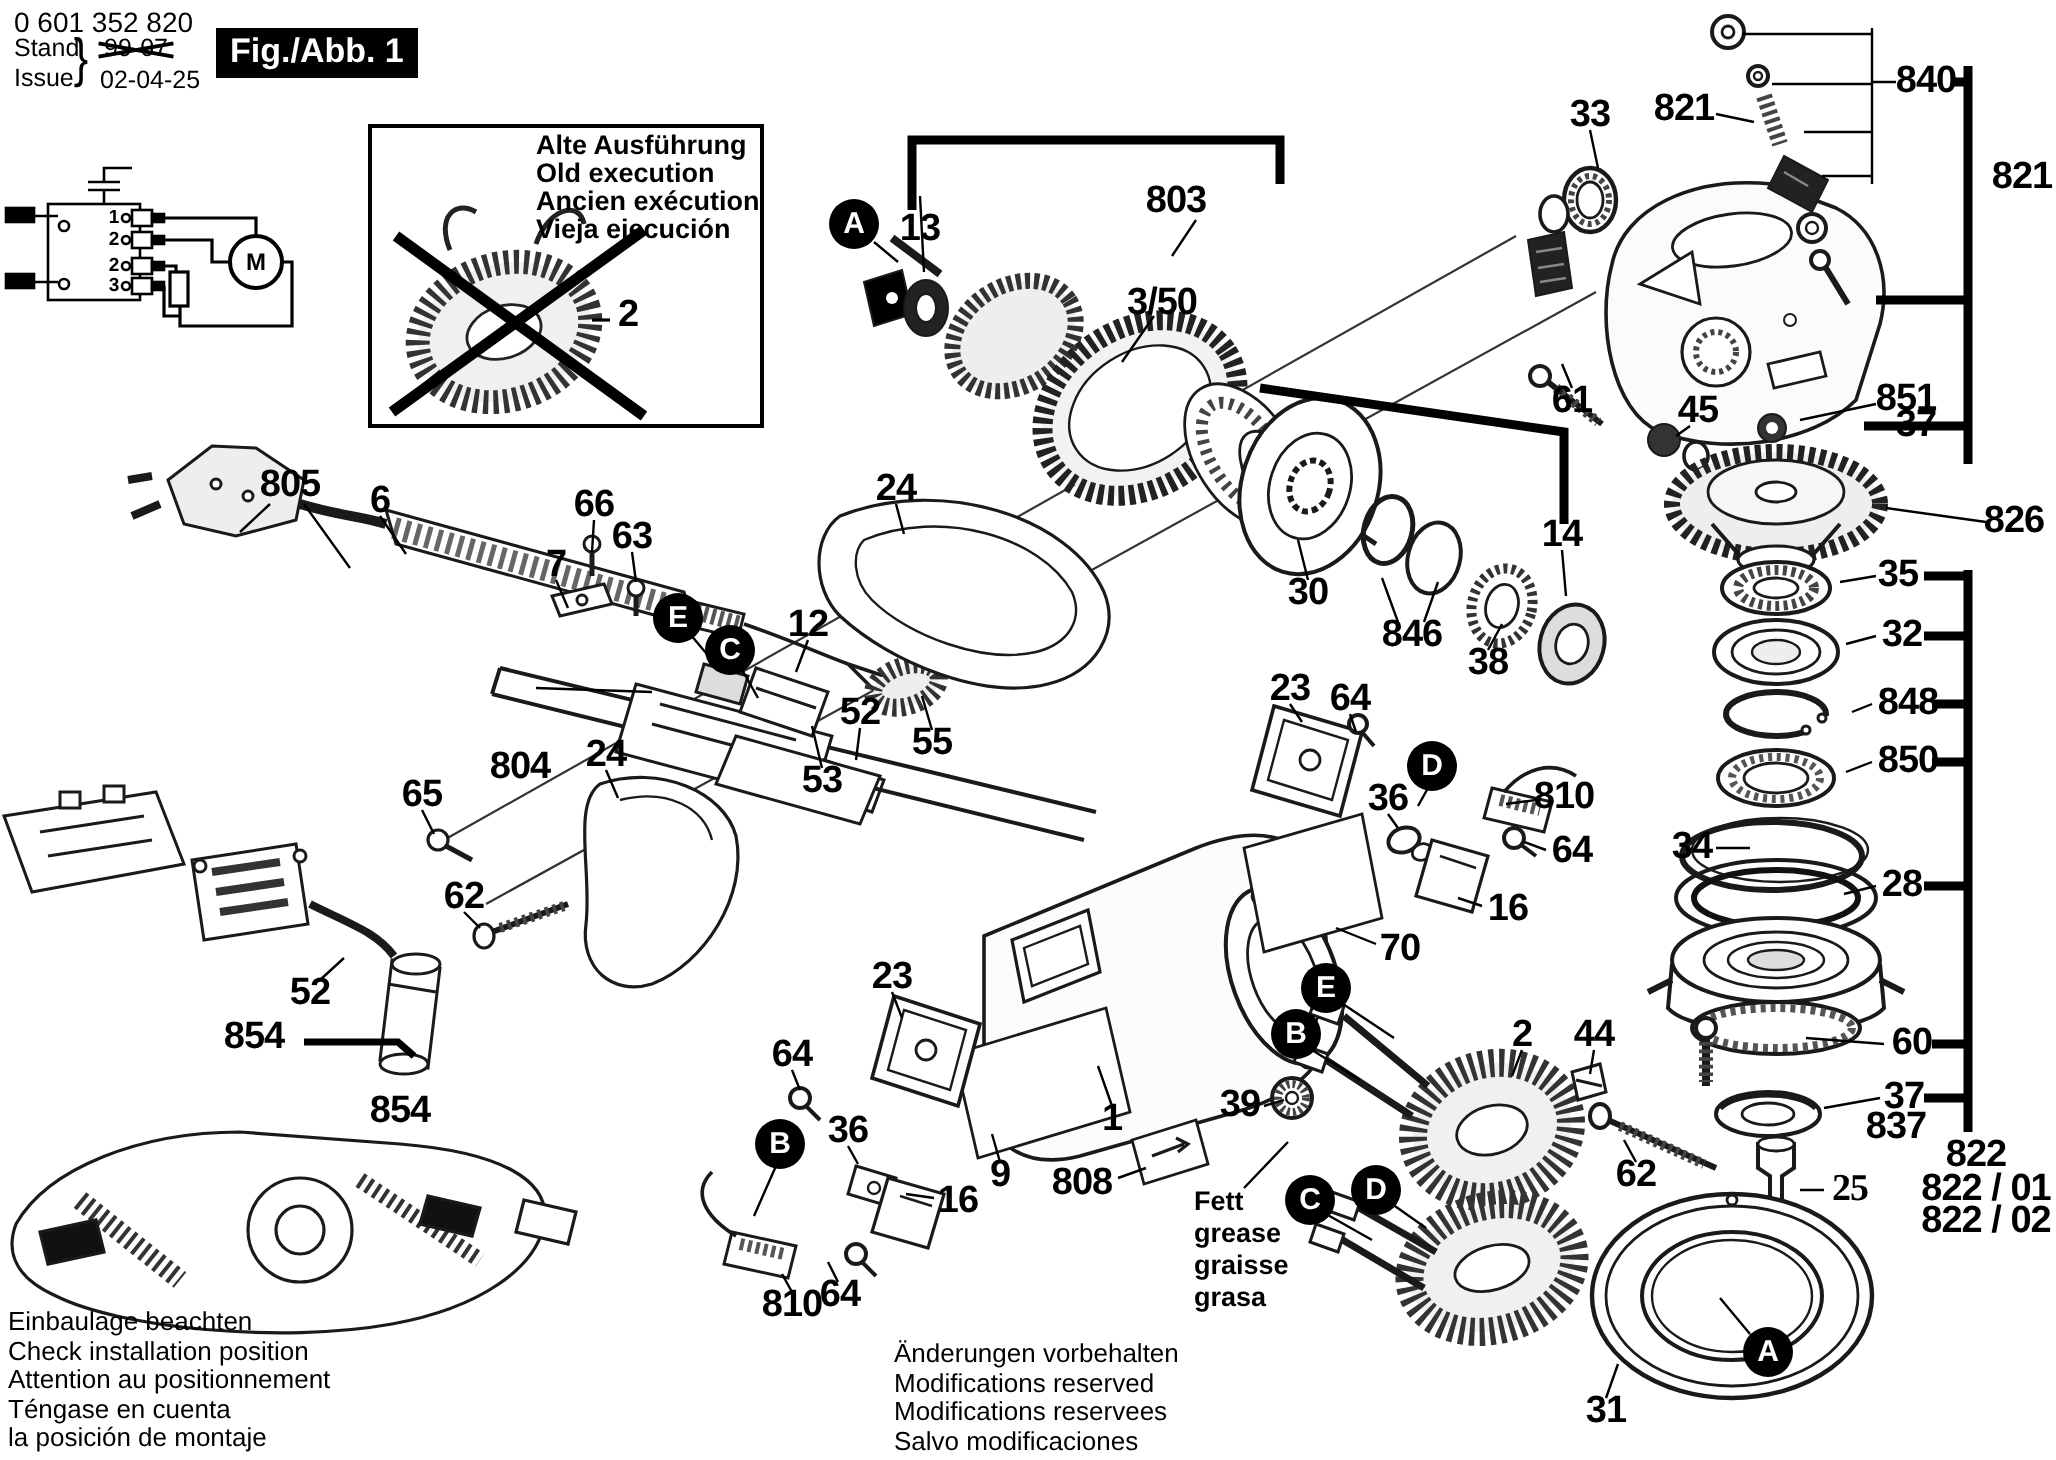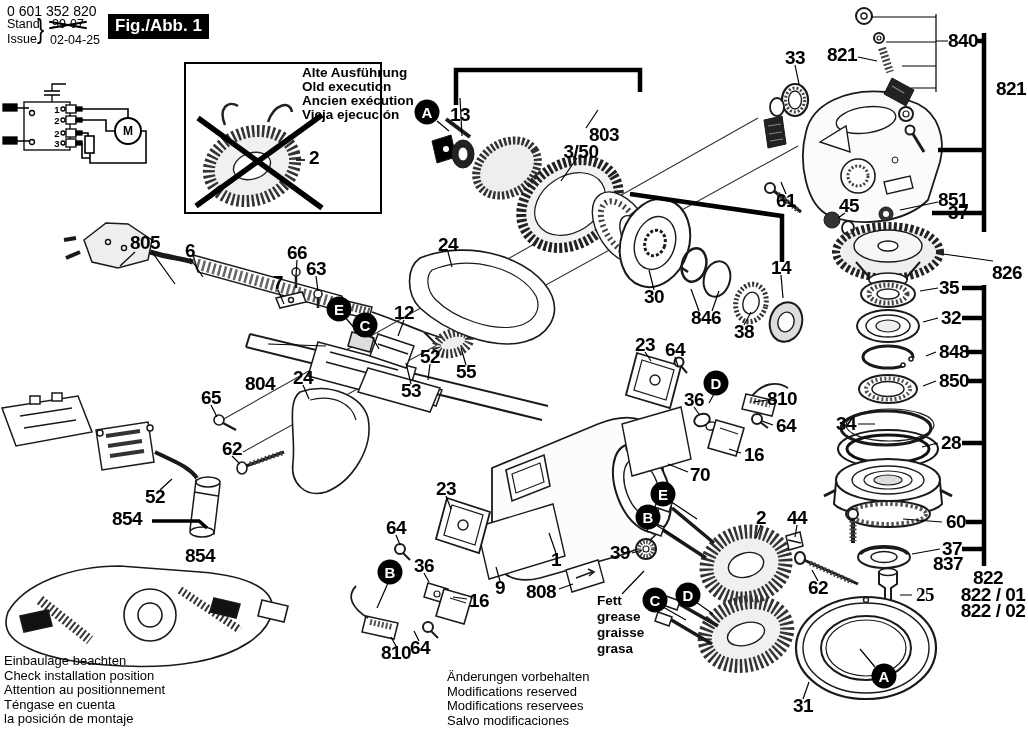--- a/index.html
+++ b/index.html
@@ -19,21 +19,21 @@
     content:''; position:absolute; left:-3px; right:-3px; top:50%; border-top:2px solid #000;
   }
   .struck::before { transform:rotate(10deg); }
   .struck::after  { transform:rotate(-10deg); }
   .fig-badge {
     position:absolute; left:108px; top:14px; background:#000; color:#fff;
     font-weight:bold; font-size:17px; padding:2px 7px 3px;
   }
 
   .inset-box { position:absolute; left:184px; top:62px; width:194px; height:148px; border:2.5px solid #000; }
-  .inset-text { position:absolute; left:268px; top:66px; font-size:13.5px; font-weight:bold; line-height:14px; white-space:nowrap;margin-left:34px; }
+  .inset-text { position:absolute; left:268px; top:66px; font-size:13.5px; font-weight:bold; line-height:14px; white-space:nowrap; }
 
   .part-label {
     position:absolute; transform:translate(-50%,-50%); font-weight:bold; font-size:19px;
     white-space:nowrap; letter-spacing:-0.5px;
   }
   .marker {
     position:absolute; width:25px; height:25px; border-radius:50%; background:#000; color:#fff;
     font-weight:bold; font-size:15px; display:flex; align-items:center; justify-content:center;
     transform:translate(-50%,-50%);
   }
@@ -424,35 +424,35 @@
       <div class="part-label" style="left: 466px; top: 372px;">55</div>
       <div class="part-label" style="left: 411px; top: 391px;">53</div>
       <div class="part-label" style="left: 448px; top: 245px;">24</div>
       <div class="part-label" style="left: 303px; top: 378px;">24</div>
       <div class="part-label" style="left: 211px; top: 398px;">65</div>
       <div class="part-label" style="left: 232px; top: 449px;">62</div>
       <div class="part-label" style="left: 155px; top: 497px;">52</div>
       <div class="part-label" style="left: 127px; top: 519px;">854</div>
       <div class="part-label" style="left: 200px; top: 556px;">854</div>
       <div class="part-label" style="left: 460px; top: 91px; margin-top: 24px;">13</div>
-      <div class="part-label" style="left: 604px; top: 101px; margin-top: 34px;">803</div>
+      <div class="part-label" style="left: 588px; top: 101px;">803</div>
       <div class="part-label" style="left: 581px; top: 152px;">3/50</div>
       <div class="part-label" style="left: 654px; top: 297px;">30</div>
       <div class="part-label" style="left: 706px; top: 318px;">846</div>
       <div class="part-label" style="left: 744px; top: 332px;">38</div>
       <div class="part-label" style="left: 781px; top: 268px;">14</div>
       <div class="part-label" style="left: 795px; top: 58px;">33</div>
       <div class="part-label" style="left: 842px; top: 55px;">821</div>
       <div class="part-label" style="left: 963px; top: 41px;">840</div>
       <div class="part-label" style="left: 1011px; top: 89px;">821</div>
       <div class="part-label" style="left: 786px; top: 201px;">61</div>
       <div class="part-label" style="left: 849px; top: 206px;">45</div>
       <div class="part-label" style="left: 953px; top: 200px;">851</div>
       <div class="part-label" style="left: 958px; top: 213px;">37</div>
-      <div class="part-label" style="left: 1007px; top: 261px; margin-top: 12px;">826</div>
+      <div class="part-label" style="left: 1007px; top: 261px;">826</div>
       <div class="part-label" style="left: 949px; top: 288px;">35</div>
       <div class="part-label" style="left: 951px; top: 318px;">32</div>
       <div class="part-label" style="left: 954px; top: 352px;">848</div>
       <div class="part-label" style="left: 954px; top: 381px;">850</div>
       <div class="part-label" style="left: 846px; top: 424px;">34</div>
       <div class="part-label" style="left: 951px; top: 443px;">28</div>
       <div class="part-label" style="left: 956px; top: 522px;">60</div>
       <div class="part-label" style="left: 952px; top: 549px;">37</div>
       <div class="part-label" style="left: 948px; top: 564px;">837</div>
       <div class="part-label" style="left: 988px; top: 578px;">822</div>

